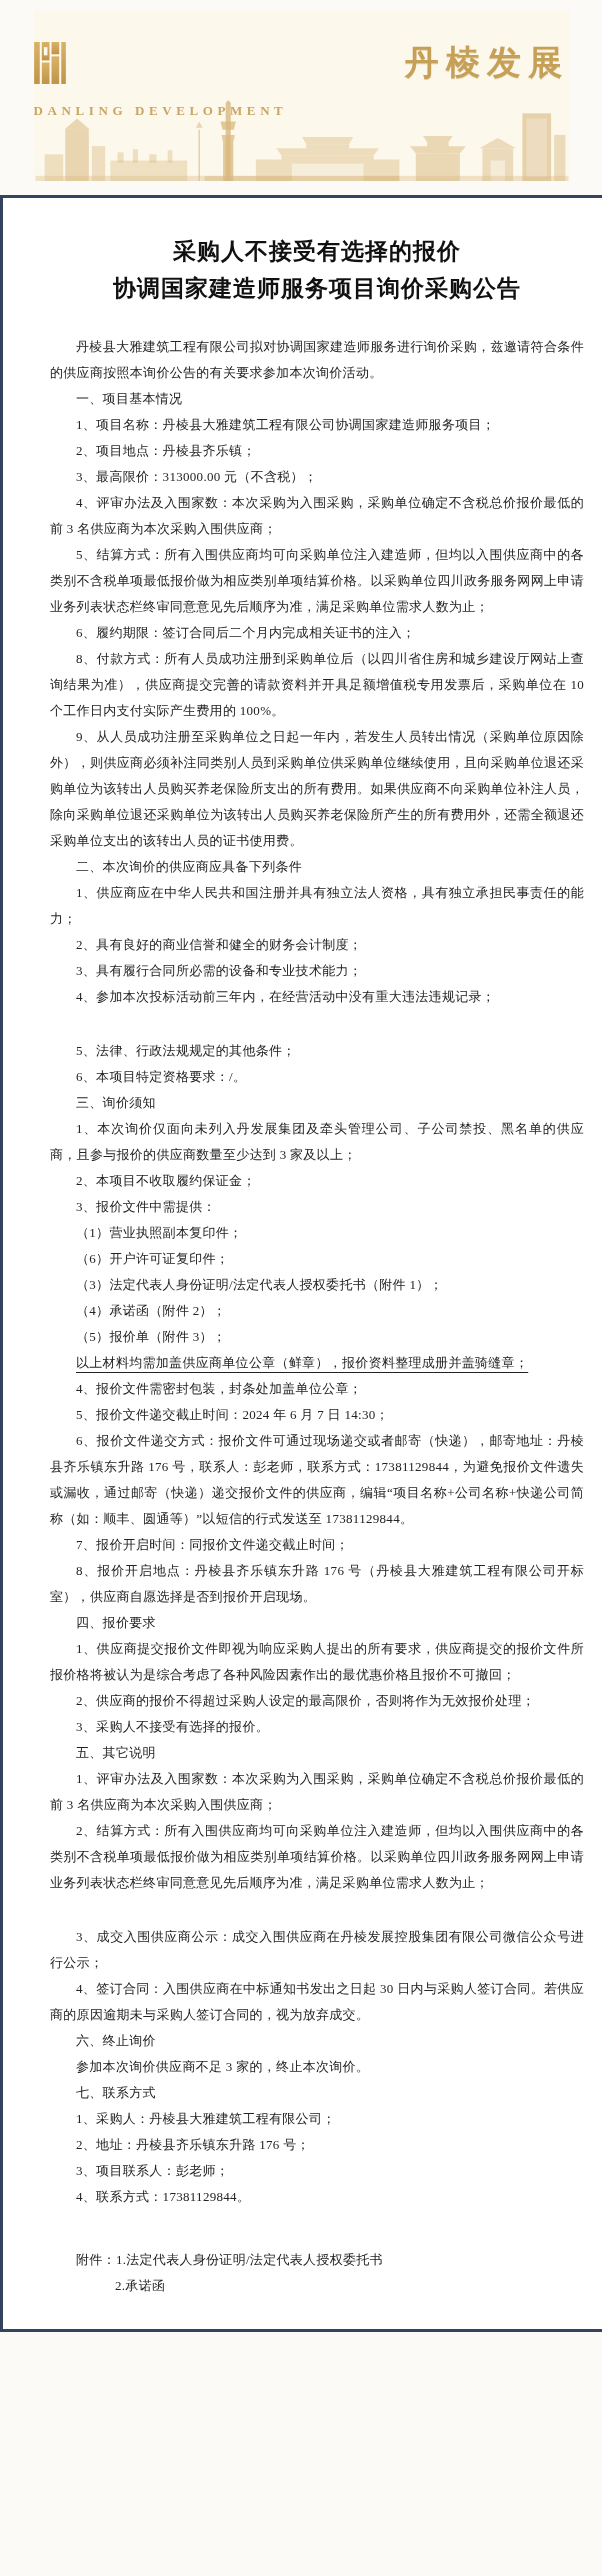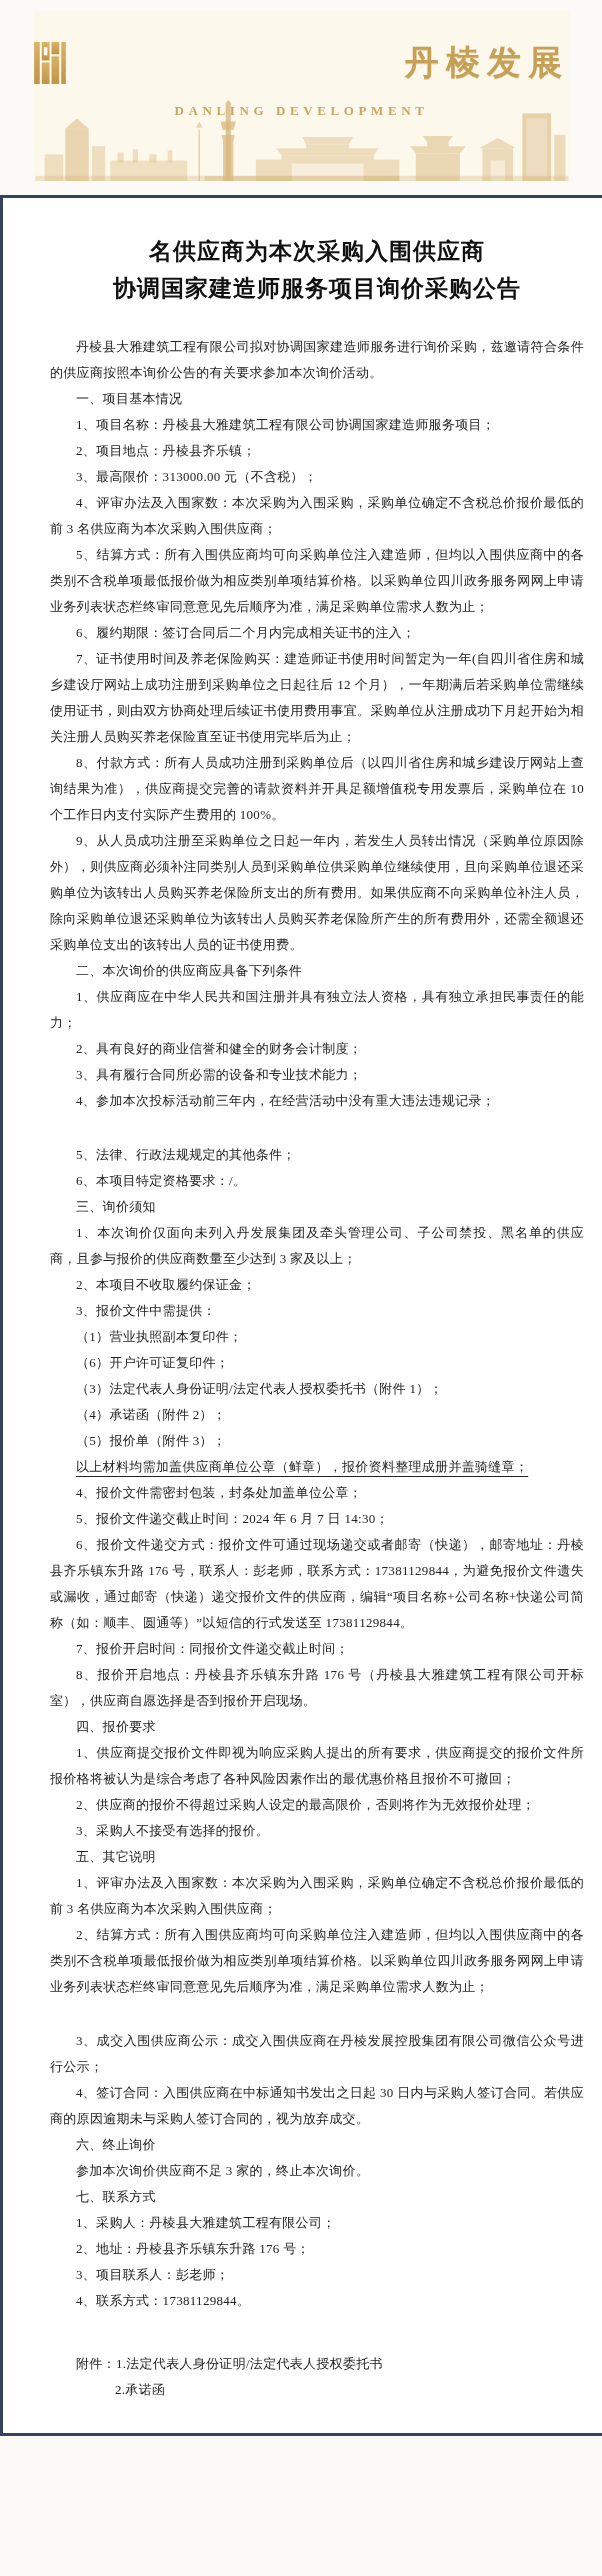--- a/index.html
+++ b/index.html
@@ -20,21 +20,21 @@
     display:flex;justify-content:space-between;align-items:center;gap:19.6px;
   }
   .brand-logo{width:32px;height:44px;display:block;}
   .brand-title{
     font-size:34px;font-weight:bold;color:#c7a058;
     letter-spacing:7.2px;line-height:1;
     text-shadow:0 0.5px 0.5px rgba(180,140,60,.35);
   }
   .brand-sub{
     position:absolute;top:92px;left:0;width:100%;
-    text-align:center;font-family:"Liberation Serif",serif;
+    font-family:"Liberation Serif",serif;
     font-size:13px;color:#c9a662;letter-spacing:4.6px;font-weight:bold;
   }
   .skyline{position:absolute;left:0;bottom:0;width:536px;height:82px;display:block;}
   
   .doc{
     width:534px;margin:13.4px auto 0;
     background:#ffffff;border:3.1px solid #36435e;
     padding:35px 47px 30px;
     box-sizing:content-box;
   }
@@ -118,34 +118,33 @@
       <rect x="950" y="28" width="56" height="132" opacity=".6"></rect>
       <rect x="958" y="38" width="40" height="114" fill="#ffffff" opacity=".25"></rect>
       <rect x="1012" y="70" width="22" height="90" opacity=".45"></rect>
       <rect x="0" y="150" width="1040" height="10" opacity=".35"></rect>
     </g>
   </svg>
 </div>
 
 <div class="doc">
   <h1 class="doc-title">
-    <span>名供应商为本次采购入围供应商</span><br>
+    <span>采购人不接受有选择的报价</span><br>
     <span>协调国家建造师服务项目询价采购公告</span>
   </h1>
 
   <div class="doc-body" id="doc-body">
       <p>丹棱县大雅建筑工程有限公司拟对协调国家建造师服务进行询价采购，兹邀请符合条件的供应商按照本询价公告的有关要求参加本次询价活动。</p>
       <p>一、项目基本情况</p>
       <p>1、项目名称：丹棱县大雅建筑工程有限公司协调国家建造师服务项目；</p>
       <p>2、项目地点：丹棱县齐乐镇；</p>
       <p>3、最高限价：313000.00 元（不含税）；</p>
       <p>4、评审办法及入围家数：本次采购为入围采购，采购单位确定不含税总价报价最低的前 3 名供应商为本次采购入围供应商；</p>
       <p>5、结算方式：所有入围供应商均可向采购单位注入建造师，但均以入围供应商中的各类别不含税单项最低报价做为相应类别单项结算价格。以采购单位四川政务服务网网上申请业务列表状态栏终审同意意见先后顺序为准，满足采购单位需求人数为止；</p>
       <p>6、履约期限：签订合同后二个月内完成相关证书的注入；</p>
-      <p>7、证书使用时间及养老保险购买：建造师证书使用时间暂定为一年(自四川省住房和城乡建设厅网站上成功注册到采购单位之日起往后 12 个月），一年期满后若采购单位需继续使用证书，则由双方协商处理后续证书使用费用事宜。采购单位从注册成功下月起开始为相关注册人员购买养老保险直至证书使用完毕后为止；</p>
       <p>8、付款方式：所有人员成功注册到采购单位后（以四川省住房和城乡建设厅网站上查询结果为准），供应商提交完善的请款资料并开具足额增值税专用发票后，采购单位在 10 个工作日内支付实际产生费用的 100%。</p>
       <p>9、从人员成功注册至采购单位之日起一年内，若发生人员转出情况（采购单位原因除外），则供应商必须补注同类别人员到采购单位供采购单位继续使用，且向采购单位退还采购单位为该转出人员购买养老保险所支出的所有费用。如果供应商不向采购单位补注人员，除向采购单位退还采购单位为该转出人员购买养老保险所产生的所有费用外，还需全额退还采购单位支出的该转出人员的证书使用费。</p>
       <p>二、本次询价的供应商应具备下列条件</p>
       <p>1、供应商应在中华人民共和国注册并具有独立法人资格，具有独立承担民事责任的能力；</p>
       <p>2、具有良好的商业信誉和健全的财务会计制度；</p>
       <p>3、具有履行合同所必需的设备和专业技术能力；</p>
       <p>4、参加本次投标活动前三年内，在经营活动中没有重大违法违规记录；</p>
       <p class="gap-lg">5、法律、行政法规规定的其他条件；</p>
       <p>6、本项目特定资格要求：/。</p>
       <p>三、询价须知</p>

